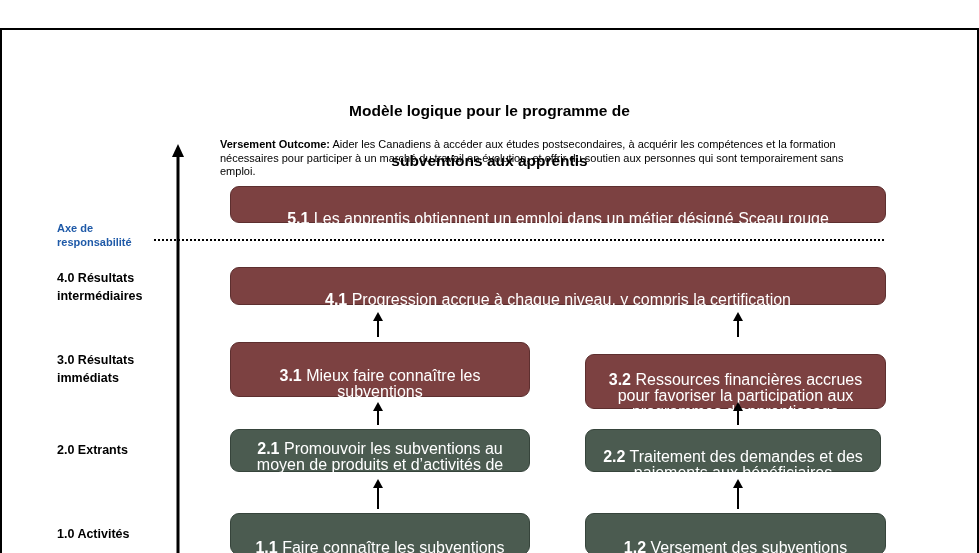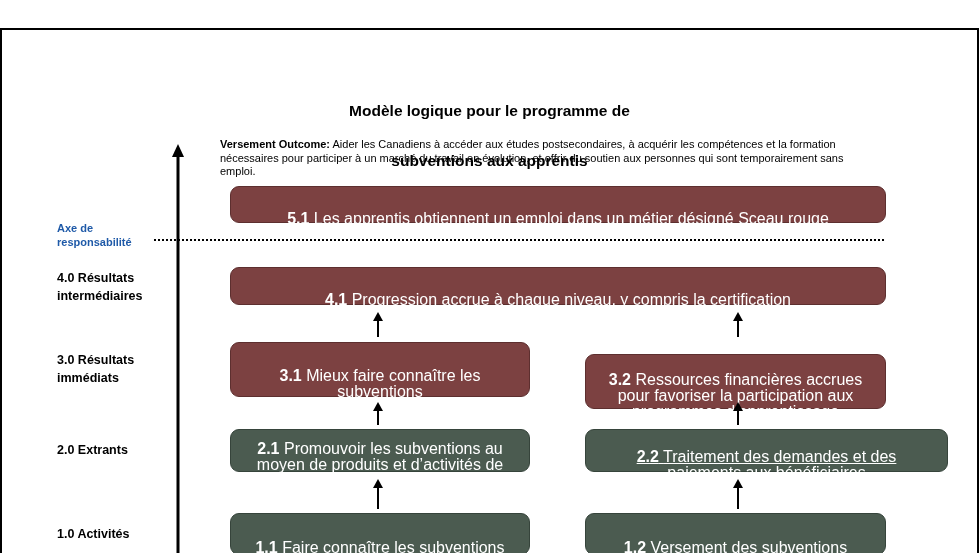--- a/index.html
+++ b/index.html
@@ -112,21 +112,21 @@
   <div class="box maroon" style="left:583px; top:296px; width:301px; height:55px;">
     <div><span class="num">3.2</span> <span>Ressources financières accrues pour favoriser la participation aux programmes d’apprentissage</span></div>
   </div>
 
   <div class="up-arrow" style="left:369px; top:344px; height:23px;"></div>
   <div class="up-arrow" style="left:729px; top:344px; height:23px;"></div>
 
   <div class="box green" style="left:228px; top:371px; width:300px; height:43px;">
     <div><span class="num">2.1</span> <span>Promouvoir les subventions au moyen de produits et d’activités de communication</span></div>
   </div>
-  <div class="box green" style="left:583px; top:371px; width:363px; height:43px;text-decoration:underline;">
+  <div class="box green" style="left:583px; top:371px; width:296px; height:43px;">
     <div><span class="num">2.2</span> <span>Traitement des demandes et des paiements aux bénéficiaires</span></div>
   </div>
 
   <div class="up-arrow" style="left:369px; top:421px; height:30px;"></div>
   <div class="up-arrow" style="left:729px; top:421px; height:30px;"></div>
 
   <div class="box green" style="left:228px; top:455px; width:300px; height:42px;">
     <div><span class="num">1.1</span> <span>Faire connaître les subventions</span></div>
   </div>
   <div class="box green" style="left:583px; top:455px; width:301px; height:42px;">

